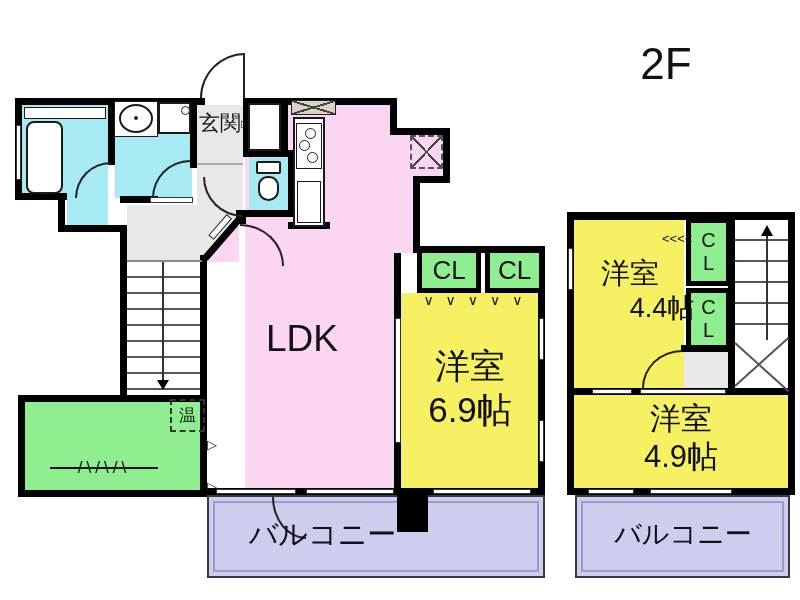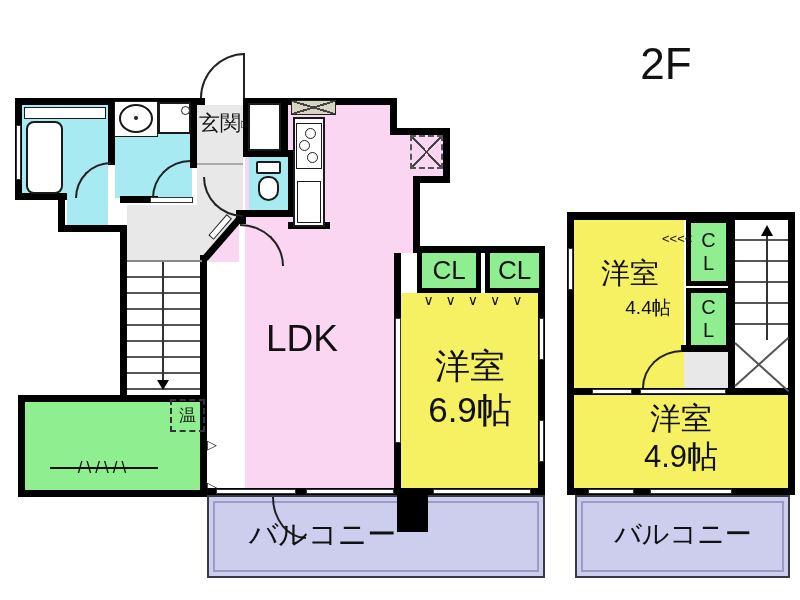--- a/index.html
+++ b/index.html
@@ -179,21 +179,21 @@
     <div class="treads" style="height:120px;background:repeating-linear-gradient(to bottom,#fff 0 19px,#555 19px 21px);"></div>
     <div class="abs" style="left:0;top:165px;width:72px;height:2px;background:#555;transform:rotate(-42deg);transform-origin:left center;"></div>
     <div class="abs" style="left:0;top:122px;width:72px;height:2px;background:#555;transform:rotate(42deg);transform-origin:left center;"></div>
     <div class="vline" style="left:31px;top:16px;width:2px;height:104px;"></div>
     <div class="tri" style="left:26px;top:5px;border-left:6px solid transparent;border-right:6px solid transparent;border-bottom:11px solid #000;"></div>
   </div>
 
   <div class="arc" style="left:642px;top:350px;width:40px;height:38px;border-top:2px solid #222;border-left:2px solid #222;border-radius:100% 0 0 0;"></div>
 
   <div class="txt" style="left:577px;top:256px;width:106px;height:34px;font-size:29px;">洋室</div>
-  <div class="txt" style="left:595px;top:292px;width:106px;height:32px;font-size:19px;">4.4帖</div>
+  <div class="txt" style="left:609px;top:292px;width:106px;height:32px;font-size:27px;">4.4帖</div>
   <div class="txt" style="left:624px;top:400px;width:114px;height:38px;font-size:31px;">洋室</div>
   <div class="txt" style="left:620px;top:438px;width:122px;height:38px;font-size:31px;">4.9帖</div>
 
   <div class="balc" style="left:575px;top:495px;width:215px;height:83px;">
     <div class="balc-inner"></div>
   </div>
   <div class="txt" style="left:602px;top:516px;width:162px;height:36px;font-size:27px;">バルコニー</div>
 
 </div>
 

